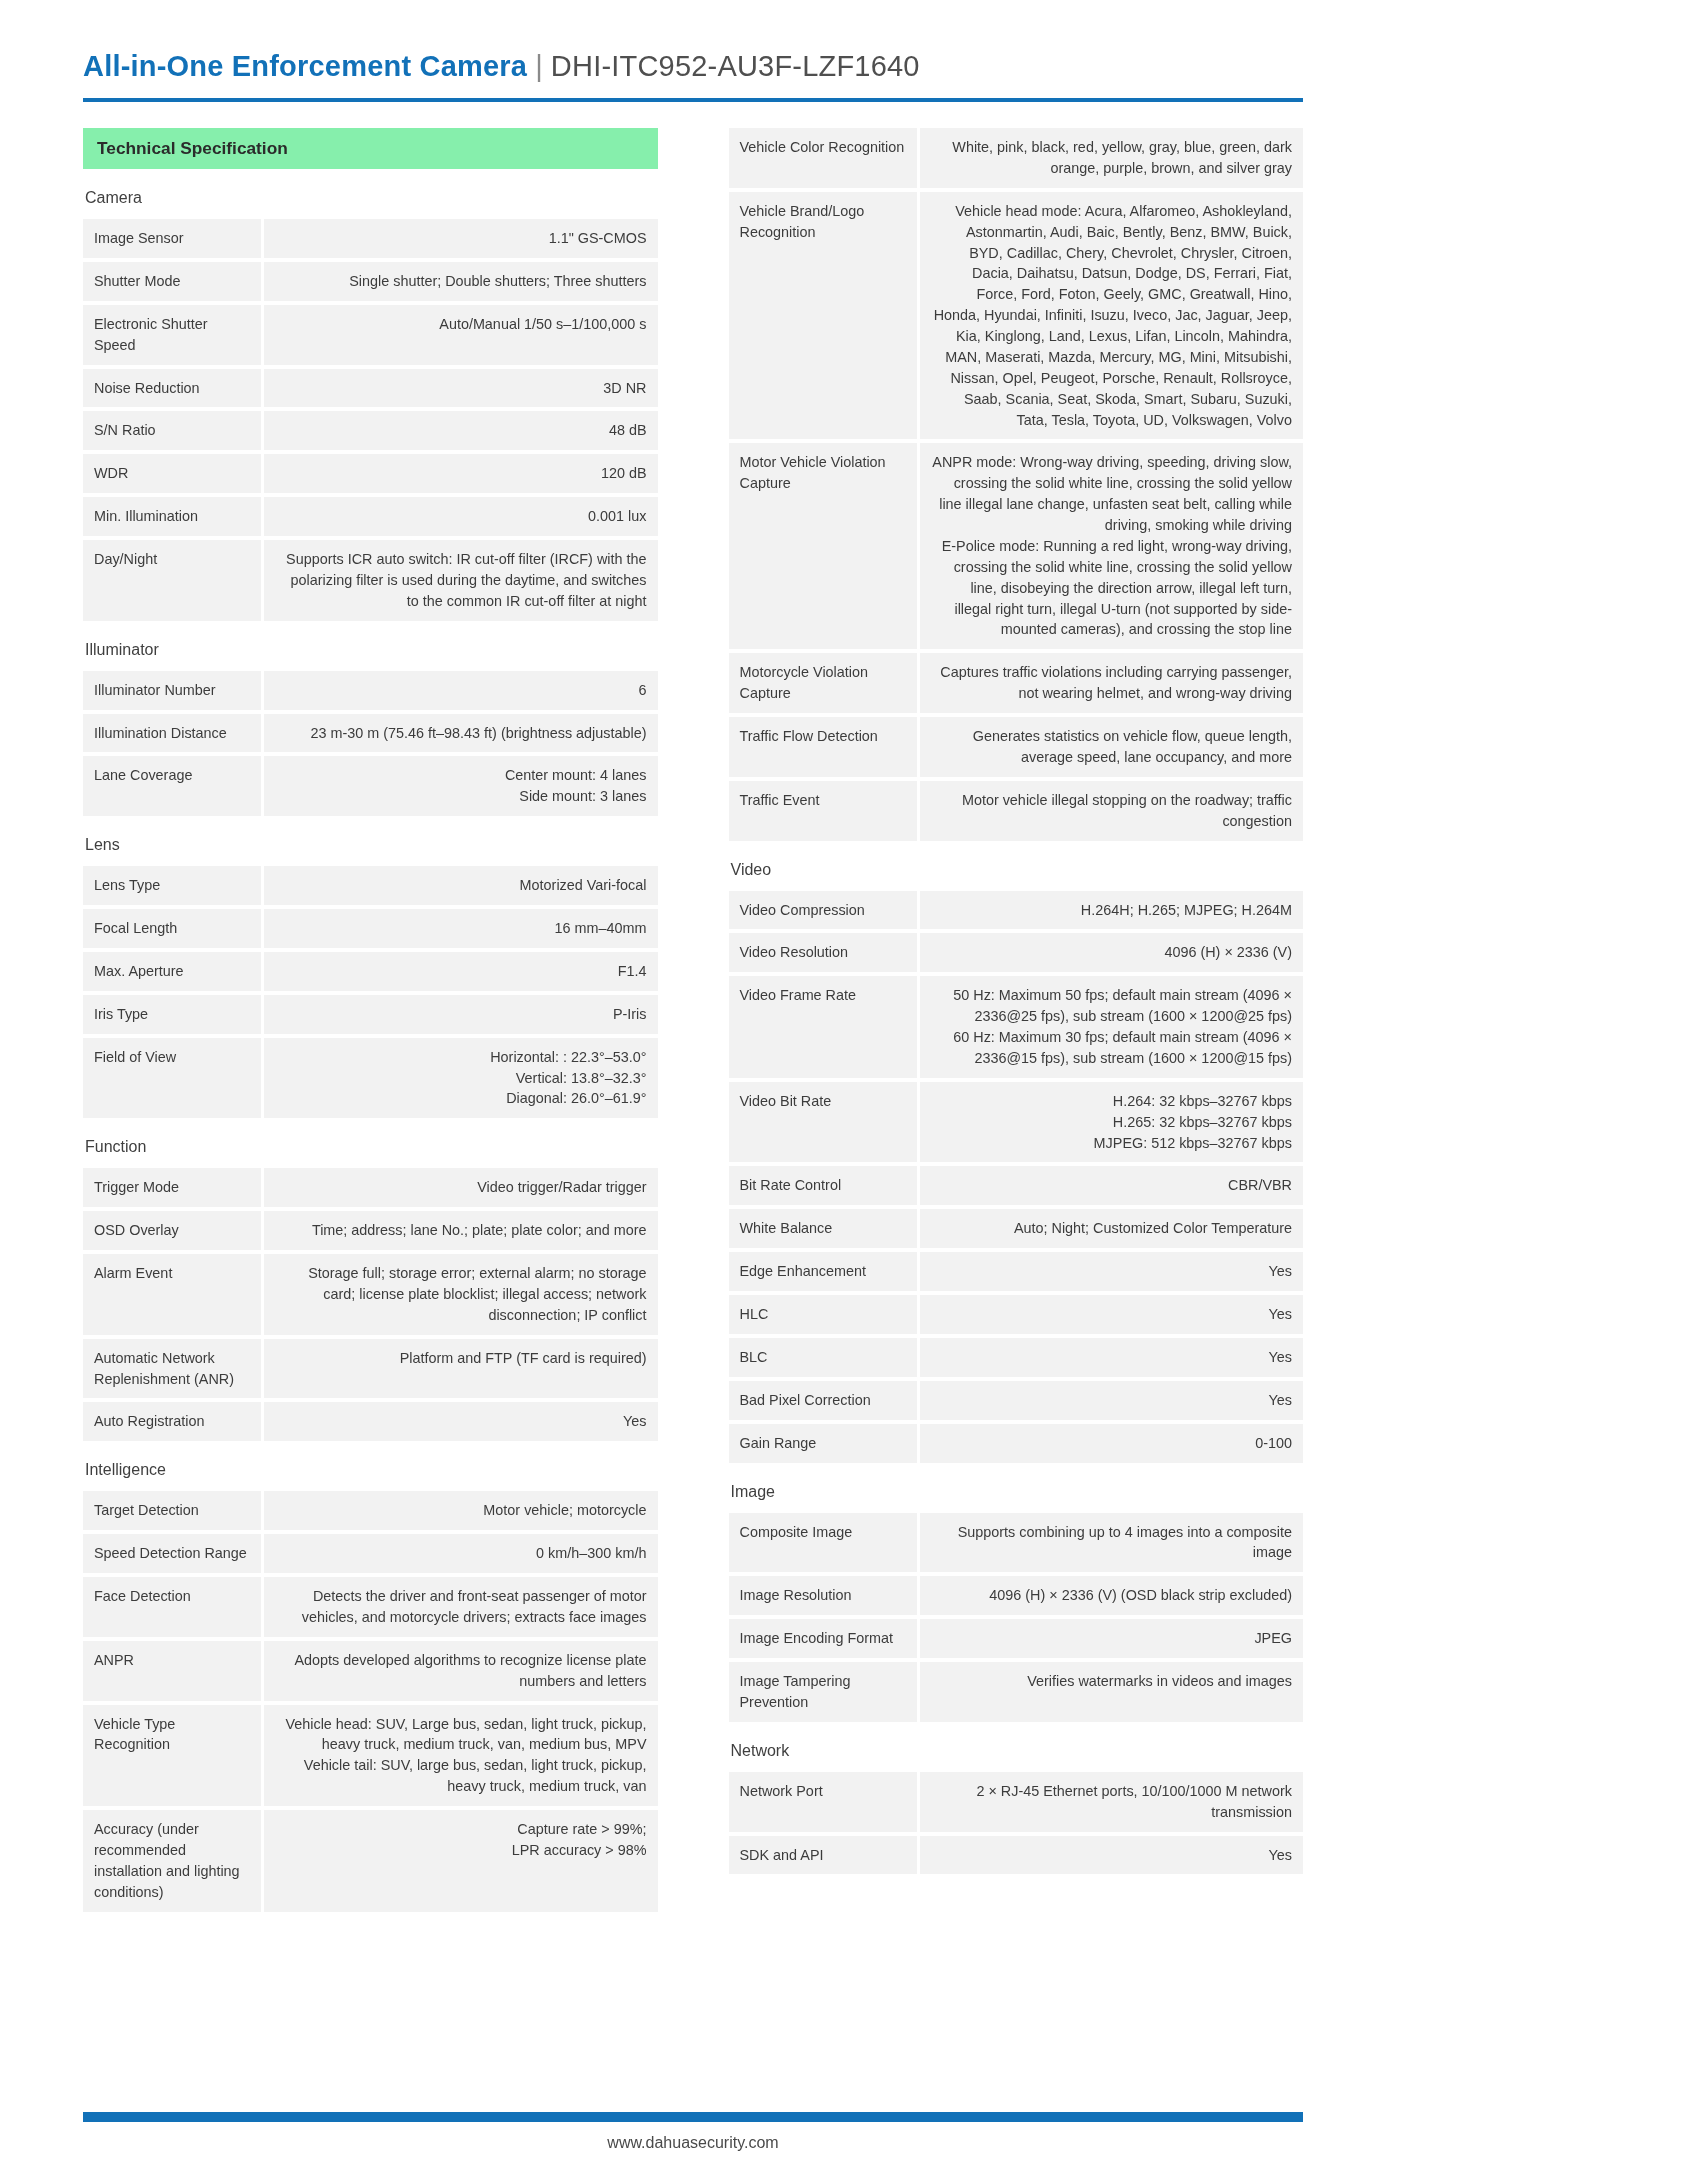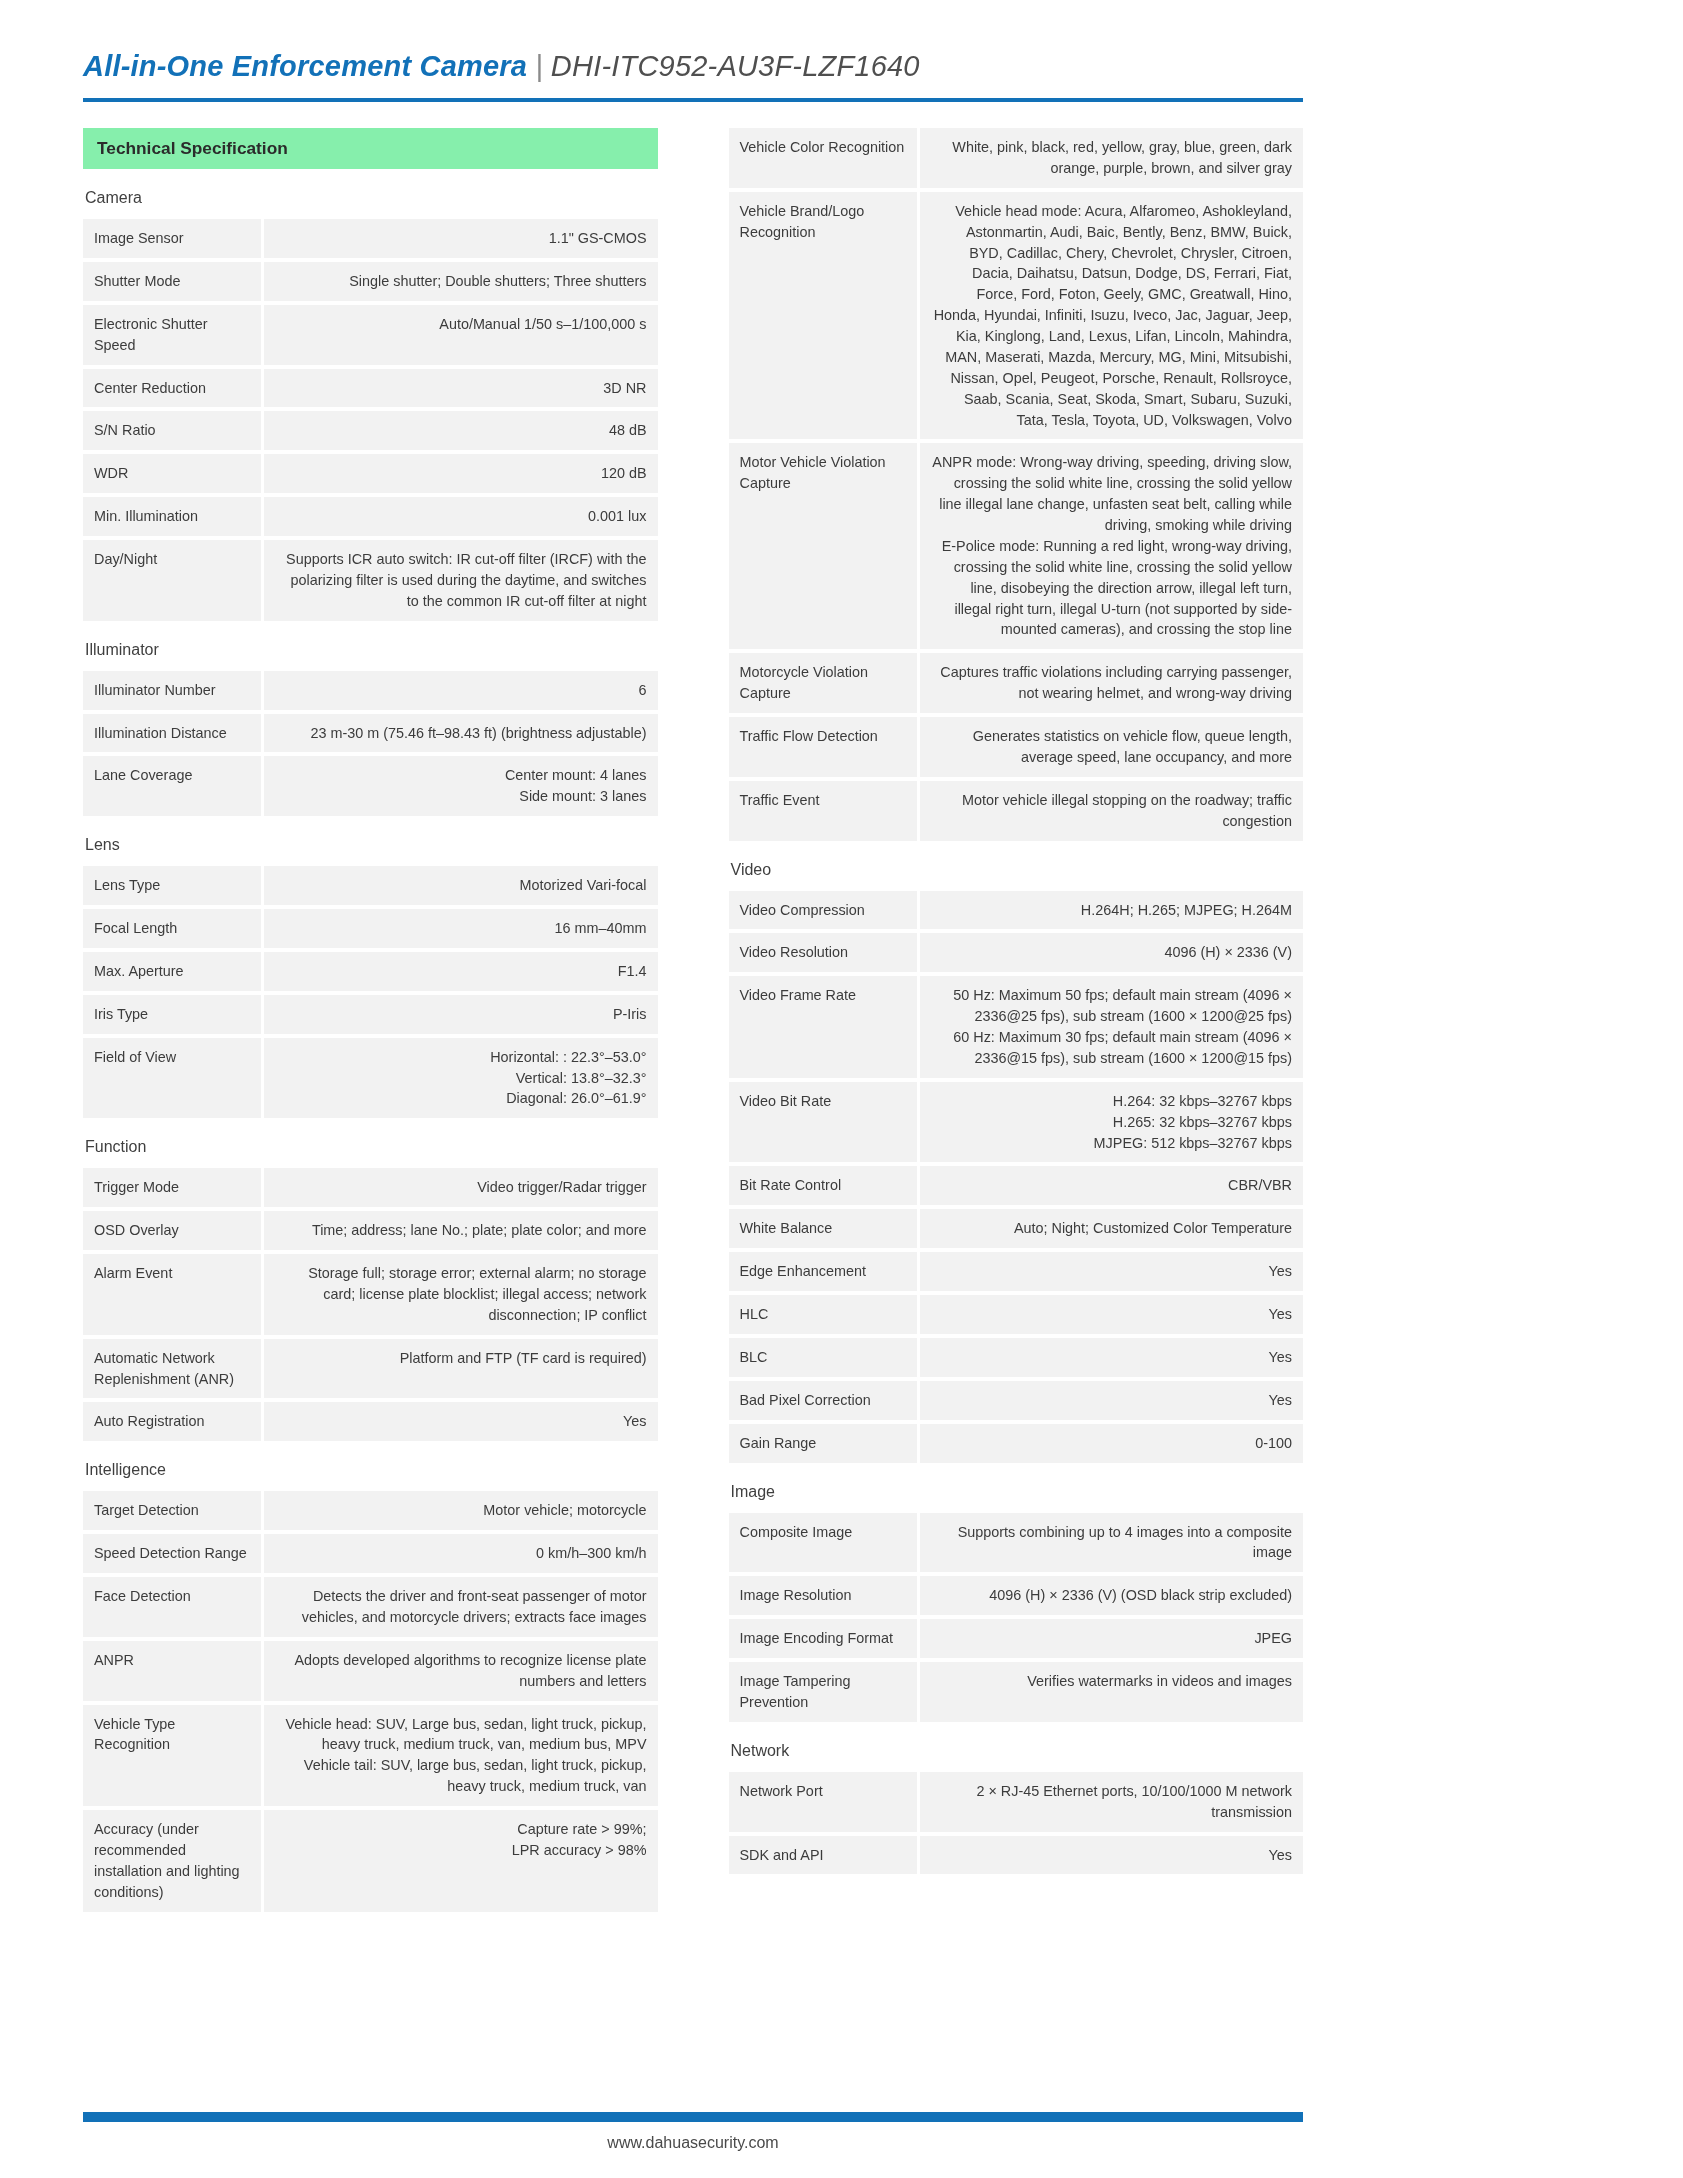--- a/index.html
+++ b/index.html
@@ -16,21 +16,21 @@
     display: flex;
     flex-direction: column;
     overflow: hidden;
     background: #ffffff;
   }
   .inner {
     width: 1220px;
     margin-left: 83px;
   }
   
-  .doc-header { padding-top: 50px; font-style: italic; }
+  .doc-header { padding-top: 50px; }
   .doc-title {
     margin: 0;
     font-size: 29px;
     font-weight: bold;
     color: #1271b8;
     letter-spacing: 0.2px;
   }
   .title-sep {
     color: #8a8a8a;
     font-weight: normal;
@@ -129,21 +129,21 @@
         </div>
         <div class="spec-row">
           <div class="cell label">Shutter Mode</div>
           <div class="cell value">Single shutter; Double shutters; Three shutters</div>
         </div>
         <div class="spec-row">
           <div class="cell label">Electronic Shutter Speed</div>
           <div class="cell value">Auto/Manual 1/50 s–1/100,000 s</div>
         </div>
         <div class="spec-row">
-          <div class="cell label">Center Reduction</div>
+          <div class="cell label">Noise Reduction</div>
           <div class="cell value">3D NR</div>
         </div>
         <div class="spec-row">
           <div class="cell label">S/N Ratio</div>
           <div class="cell value">48 dB</div>
         </div>
         <div class="spec-row">
           <div class="cell label">WDR</div>
           <div class="cell value">120 dB</div>
         </div>

